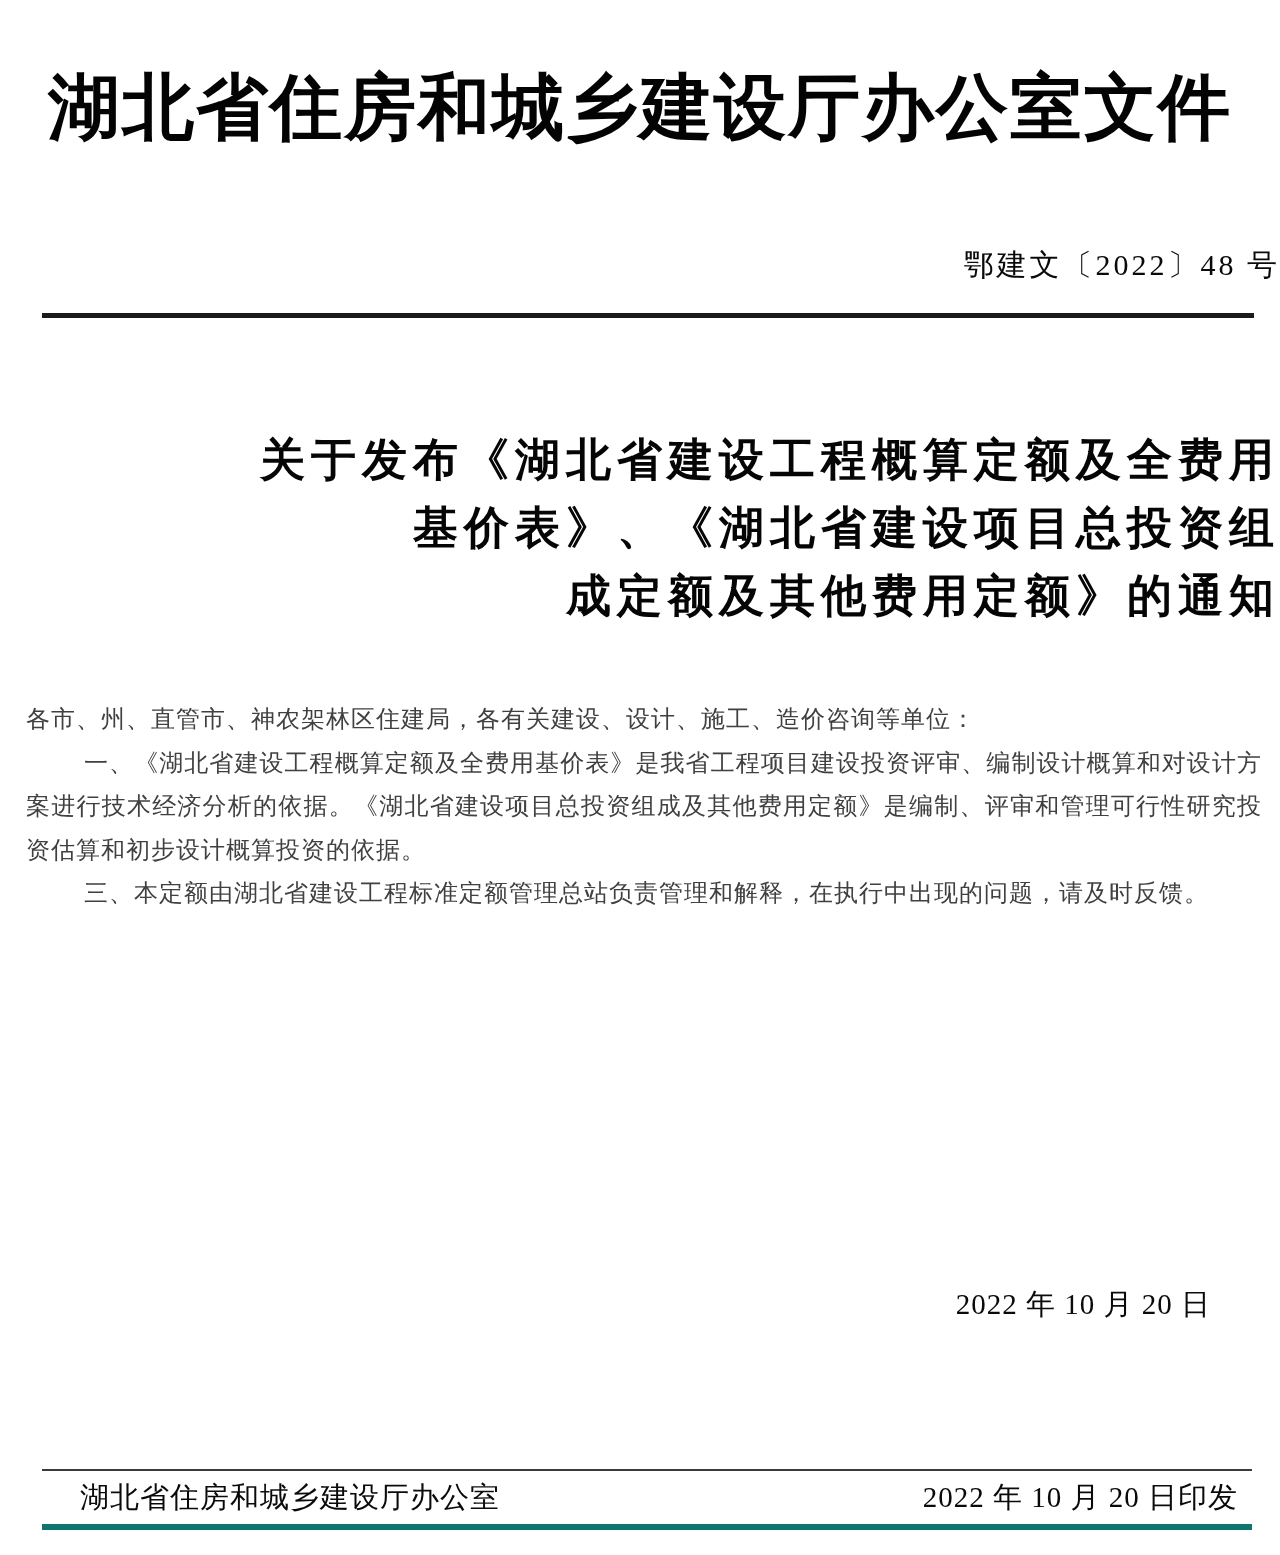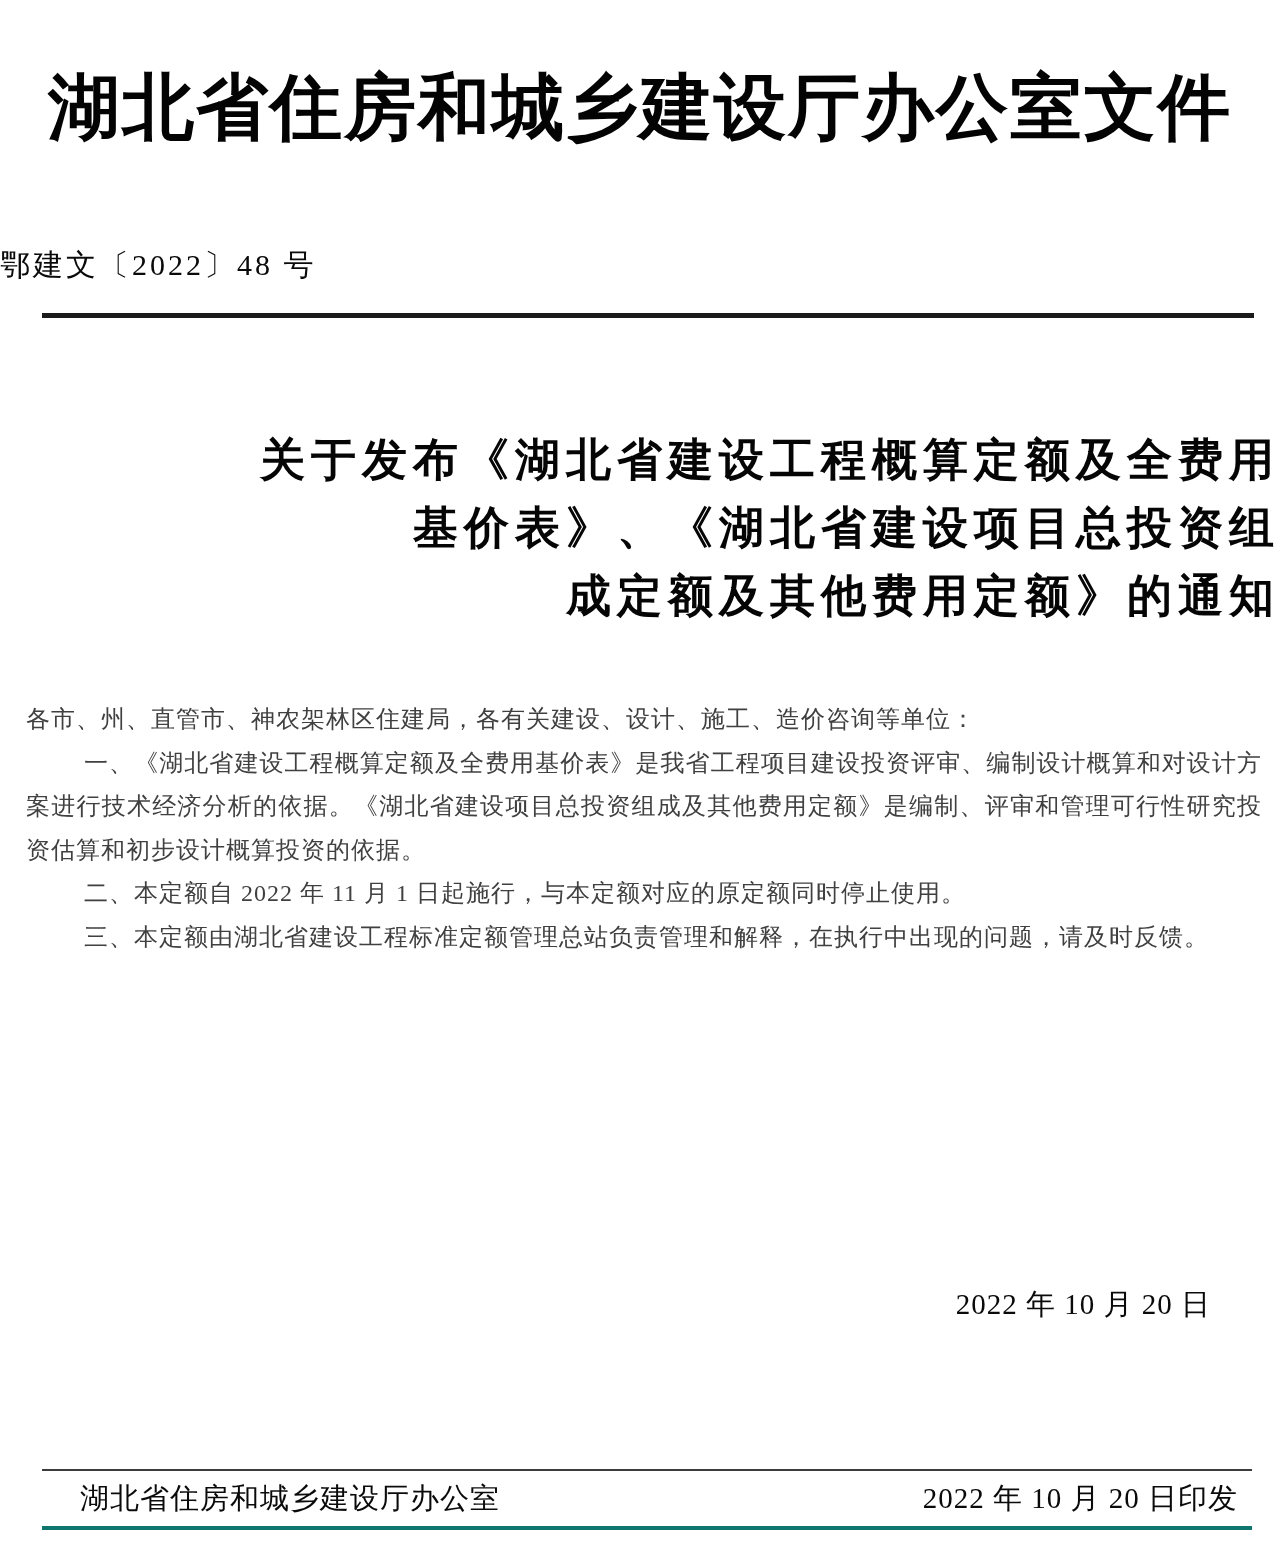--- a/index.html
+++ b/index.html
@@ -26,21 +26,21 @@
     line-height: 88px;
     letter-spacing: 2px;
     color: #030303;
     white-space: nowrap;
   }
   .doc-number {
     position: absolute;
     top: 238px;
     left: 0;
     right: 0;
-    text-align: left;
+    text-align: right;
     font-size: 30px;
     line-height: 38px;
     letter-spacing: 3px;
     color: #0a0a0a;
   }
   .divider {
     position: absolute;
     top: 305px;
     left: 42px;
     right: 26px;
@@ -84,21 +84,21 @@
   }
   .signature .sig-org { letter-spacing: 2px; white-space: nowrap; }
   .signature .sig-date { letter-spacing: 1px; white-space: nowrap; }
   .footer {
     position: absolute;
     top: 1461px;
     left: 42px;
     right: 28px;
     height: 61px;
     border-top: 2px solid #3c3c3c;
-    border-bottom: 4px solid #0f766e;
+    border-bottom: 6px solid #0f766e;
   }
   .footer-row {
     display: flex;
     align-items: center;
     justify-content: space-between;
     height: 100%;
     padding-left: 38px;
     padding-right: 14px;
     font-size: 29px;
     color: #0a0a0a;
@@ -119,21 +119,20 @@
 
   <div class="notice-title">
     <div>关于发布《湖北省建设工程概算定额及全费用</div>
     <div>基价表》、《湖北省建设项目总投资组</div>
     <div>成定额及其他费用定额》的通知</div>
   </div>
 
   <div class="body-text">
     <p class="salutation">各市、州、直管市、神农架林区住建局，各有关建设、设计、施工、造价咨询等单位：</p>
     <p class="para">一、《湖北省建设工程概算定额及全费用基价表》是我省工程项目建设投资评审、编制设计概算和对设计方案进行技术经济分析的依据。《湖北省建设项目总投资组成及其他费用定额》是编制、评审和管理可行性研究投资估算和初步设计概算投资的依据。</p>
-    <p class="para">二、本定额自 2022 年 11 月 1 日起施行，与本定额对应的原定额同时停止使用。</p>
     <p class="para">三、本定额由湖北省建设工程标准定额管理总站负责管理和解释，在执行中出现的问题，请及时反馈。</p>
   </div>
 
   <div class="signature">
     <div class="sig-date">2022 年 10 月 20 日</div>
   </div>
 
   <div class="footer">
     <div class="footer-row">
       <span class="footer-left">湖北省住房和城乡建设厅办公室</span>

